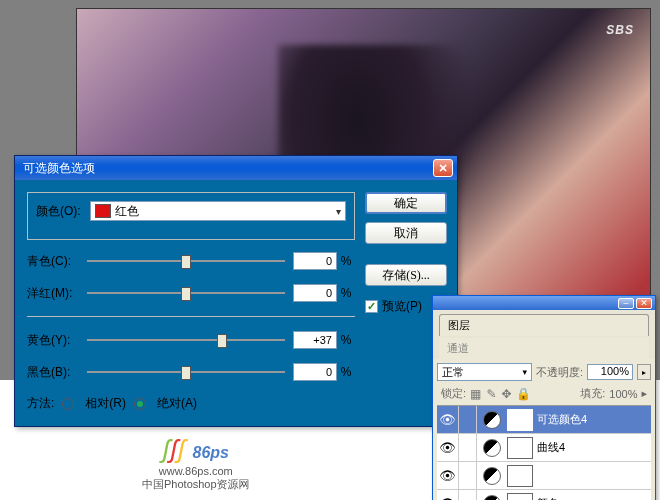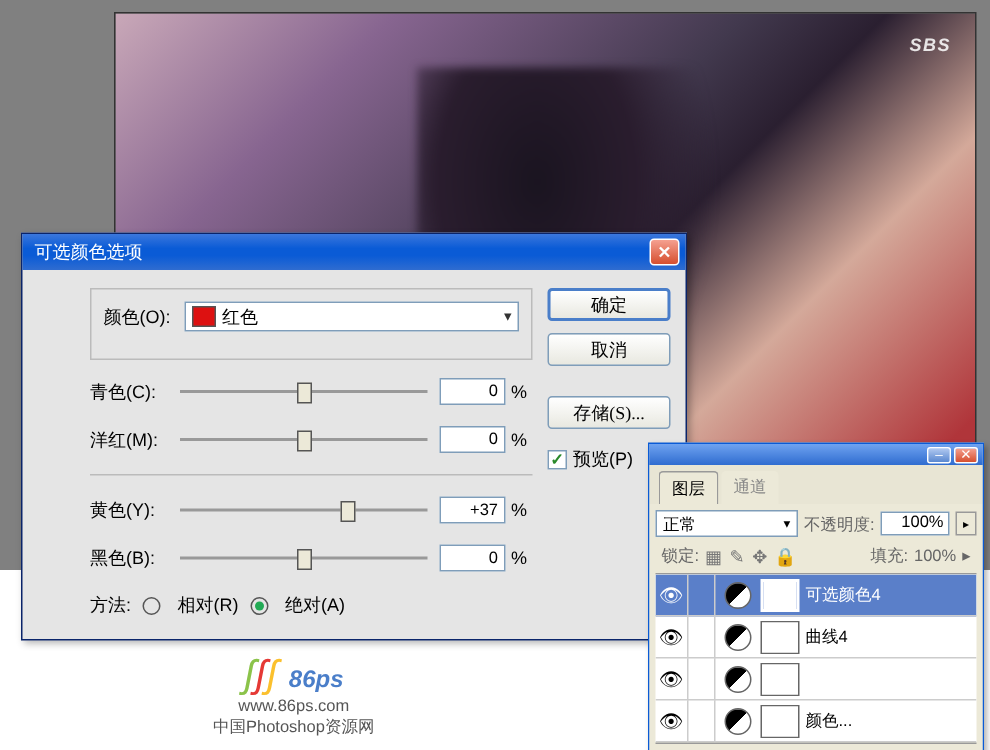--- a/index.html
+++ b/index.html
@@ -4,26 +4,26 @@
 <style>
 * { box-sizing: border-box; margin: 0; padding: 0; font-family: "Microsoft YaHei", SimSun, Arial, sans-serif; }
 body { width: 660px; height: 500px; background: #fff; position: relative; overflow: hidden; font-size: 12px; }
 
 .canvas-area { position: absolute; top: 0; left: 0; right: 0; height: 380px; background: #808080; padding: 8px 6px; }
 .photo { width: 575px; height: 365px; margin-left: 70px; background: linear-gradient(135deg, #c9a8b8 0%, #876590 20%, #42394e 45%, #2a1f30 55%, #d4a99a 70%, #b0353a 90%); position: relative; border: 1px solid #333; overflow: hidden; }
 .photo::before { content:""; position:absolute; left:35%; top:10%; width:35%; height:70%; background:radial-gradient(ellipse at 40% 30%, #1a1420 0%, #2a1d2e 40%, transparent 70%); filter:blur(3px); }
 .photo .watermark { position: absolute; top: 14px; right: 16px; color: rgba(255,255,255,.85); font-weight: bold; font-size: 12px; letter-spacing: 1px; font-style: italic; }
 
 
-.dialog { position: absolute; left: 14px; top: 155px; width: 444px; background: #e5e5e5; border: 1px solid #0a246a; box-shadow: 2px 2px 5px rgba(0,0,0,.3); }
+.dialog { position: absolute; left: 14px; top: 155px; width: 444px; background: #0369a1; border: 1px solid #0a246a; box-shadow: 2px 2px 5px rgba(0,0,0,.3); }
 .titlebar { height: 24px; background: linear-gradient(#3b77dd, #0a5bd6 40%, #0a5bd6 60%, #2f6cd0); display: flex; align-items: center; padding: 0 4px 0 8px; color: #fff; font-size: 12px; }
 .titlebar .title { flex: 1; }
 .titlebar .close { width: 20px; height: 18px; background: linear-gradient(#f5a090,#d64f2f); border: 1px solid #fff; border-radius: 3px; display:flex; align-items:center; justify-content:center; color:#fff; font-weight:bold; font-size:11px; }
 
-.dlg-body { padding: 12px 10px 14px 12px; display: flex; gap: 10px; margin-left: 33px; }
+.dlg-body { padding: 12px 10px 14px 12px; display: flex; gap: 10px; }
 .left-col { flex: 1; }
 .right-col { width: 82px; display: flex; flex-direction: column; gap: 8px; }
 
 .row { display: flex; align-items: center; margin-bottom: 10px; }
 .row-color { border: 1px solid #bbb; padding: 8px 8px 18px 8px; margin-bottom: 12px; }
 .label { width: 54px; text-align: left; }
 .swatch { width: 16px; height: 14px; background: #d11; border: 1px solid #555; display:inline-block; margin-right: 4px; vertical-align: middle; }
 .select { flex: 1; height: 20px; border: 1px solid #7f9db9; background: #fff; display: flex; align-items: center; padding: 0 4px; }
 .select .arrow { margin-left: auto; font-size: 10px; color: #333; }
 
@@ -46,21 +46,21 @@
 .check { display: flex; align-items: center; gap: 4px; margin-top: 4px; }
 .check .box { width:13px; height:13px; border:1px solid #7f9db9; background:#fff; display:flex; align-items:center; justify-content:center; color:#2a8a2a; font-size:11px; font-weight:bold; }
 
 
 .panel { position: absolute; right: 4px; top: 295px; width: 224px; background: #ece9d8; border: 1px solid #0a5bd6; box-shadow: 2px 2px 4px rgba(0,0,0,.3); }
 .panel-titlebar { height: 14px; background: linear-gradient(#6fa3f0,#2f6cd0); display:flex; align-items:center; justify-content:flex-end; padding: 0 3px; gap:2px; }
 .panel-titlebar .btn-min, .panel-titlebar .btn-close { width:16px; height:11px; border:1px solid #fff; border-radius:2px; font-size:9px; display:flex; align-items:center; justify-content:center; color:#fff; }
 .panel-titlebar .btn-min { background:linear-gradient(#b0c8f0,#5a88d0); }
 .panel-titlebar .btn-close { background:linear-gradient(#f5a090,#d64f2f); }
 
-.tabs { display:flex; padding: 4px 6px 0 6px; background:#e8e5d4; gap:2px; }
+.tabs { display:flex; padding: 4px 6px 0 6px; background:#e8e5d4; gap:2px;flex-direction:column; }
 .tab { padding: 3px 8px; font-size:11px; background:#ece9d8; border-radius:3px 3px 0 0; color:#555; }
 .tab.active { background:#ece9d8; border:1px solid #999; border-bottom:none; color:#000; }
 .tab.inactive { color:#888; }
 
 .panel-body { padding: 4px; background:#ece9d8; }
 .panel-row { display:flex; align-items:center; gap:4px; margin-bottom:3px; font-size:11px; }
 .panel-row .sel { flex:1; height:18px; border:1px solid #7f9db9; background:#fff; padding:1px 4px; display:flex; align-items:center;gap:44px; }
 .panel-row .sel .arrow { margin-left:auto; font-size:9px; }
 .panel-row .lbl { color:#666; }
 .panel-row .pctbox { width:46px; height:16px; border:1px solid #7f9db9; background:#fff; padding:0 3px; text-align:right; }

